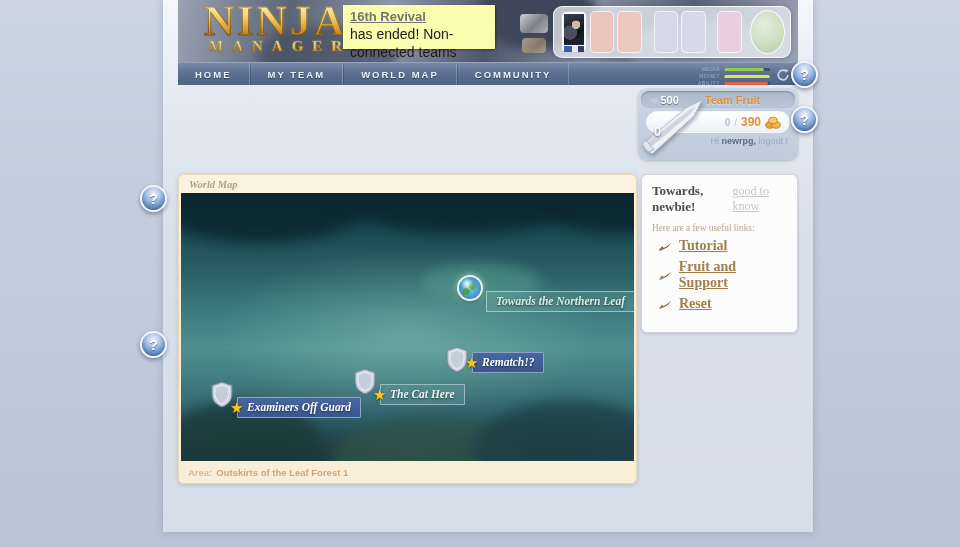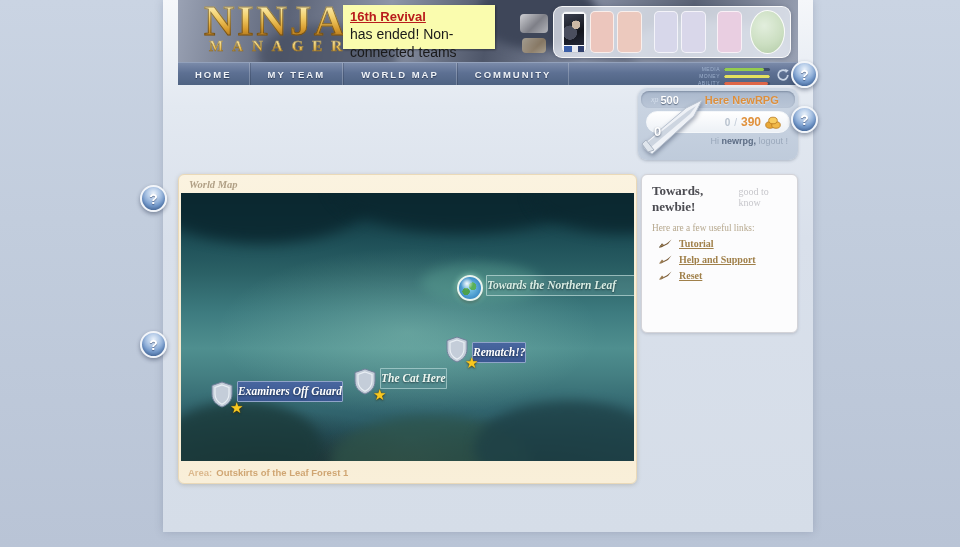--- a/index.html
+++ b/index.html
@@ -21,21 +21,21 @@
   .logo .l1 { font-family:"Liberation Serif",serif; font-weight:bold; font-size:42px; line-height:40px; letter-spacing:3px;
               background:linear-gradient(180deg,#fdf4c0 5%,#f3cf6a 40%,#d89c2e 70%,#9a6316 100%);
               -webkit-background-clip:text; background-clip:text; color:transparent;
               -webkit-text-stroke:1px rgba(58,38,10,.55); }
   .logo .l2 { font-family:"Liberation Serif",serif; font-weight:bold; font-size:15px; letter-spacing:9px; margin-top:-3px; padding-left:9px;
               background:linear-gradient(180deg,#fdf4c0 0%,#eec65e 55%,#b5822a 100%);
               -webkit-background-clip:text; background-clip:text; color:transparent;
               -webkit-text-stroke:.6px rgba(58,38,10,.5); }
   .notice { position:absolute; left:165px; top:5px; width:152px; height:44px; background:#fafcae; padding:2px 6px 2px 7px;
             box-shadow:1px 1px 2px rgba(0,0,0,.35); }
-  .notice a { font-size:13px; font-weight:bold; color:#b91c1c; text-decoration:underline; }
+  .notice a { font-size:13px; font-weight:bold; color:#737373; text-decoration:underline; }
   .notice .ntext { display:block; font-size:14px; line-height:1.25; color:#1a1a1a; margin-top:1px; }
 
   .side-icons { position:absolute; left:342px; top:12px; width:30px; height:42px; }
   .mini-ico { border-radius:4px; filter:blur(.6px); }
   .mini-1 { position:absolute; left:0; top:2px; width:28px; height:19px; background:linear-gradient(135deg,#e8e8ea,#8a8a90 55%,#c8c8cc); opacity:.85; }
   .mini-2 { position:absolute; left:2px; top:26px; width:24px; height:15px; background:linear-gradient(135deg,#e8d8b8,#b49668 60%,#d8c49a); opacity:.6; }
 
   .slots-panel { position:absolute; left:375px; top:6px; width:238px; height:52px; border-radius:9px;
                  background:rgba(238,243,250,.72); border:1px solid rgba(255,255,255,.85);
                  box-shadow:0 1px 4px rgba(40,50,70,.35); display:flex; align-items:center; padding:0 5px; }
@@ -101,46 +101,46 @@
                 radial-gradient(ellipse 40% 22% at 48% 100%, rgba(96,84,52,.35), rgba(0,0,0,0) 60%),
                 linear-gradient(180deg,#0d2931 0%,#143d46 9%,#1e4f57 18%,#2b6166 30%,#3e7c80 45%,#4f8f8f 58%,#447f82 68%,#336770 80%,#285560 90%,#1f4550 100%); }
   .ceiling { position:absolute; background:#0b2830; border-radius:50%; filter:blur(7px); opacity:.9; }
   .rock { position:absolute; border-radius:50%; filter:blur(6px); }
   .map-footer { height:22px; display:flex; align-items:center; padding-left:9px; font-size:9.5px; font-weight:bold; color:#d0a673; }
   .map-footer .alabel { color:#dcb98e; margin-right:4px; }
 
   
   .marker { position:absolute; display:flex; align-items:flex-start; cursor:pointer; }
   .marker .mlabel { font-family:"Liberation Serif",serif; font-style:italic; font-weight:bold; font-size:11.5px;
-                    padding:3px 0 4px; margin-left:3px; white-space:nowrap;
-                    text-shadow:0 1px 2px rgba(10,25,30,.65); border-radius:1px; }
+                    padding:3px 9px 4px; margin-left:3px; white-space:nowrap;
+                    text-shadow:0 1px 2px rgba(10,25,30,.65); border-radius:1px;margin-top:16px; }
   .m-blue .mlabel { color:#fff; background:linear-gradient(180deg,#48669f,#3a5791); border:1px solid #90a4c9; }
   .m-teal .mlabel { color:#eef8f2; background:rgba(92,148,152,.48); border:1px solid rgba(205,232,230,.55); }
   .m-globe .mlabel { color:#d9ede4; background:rgba(130,180,178,.22); border:1px solid rgba(222,242,240,.55); min-width:150px; }
   .star { position:absolute; left:20px; top:18px; font-size:15px; color:#f8c820;
           text-shadow:0 0 2px #7a5800, 0 1px 2px rgba(0,0,0,.5); }
   .globe-icon { width:26px; height:26px; border-radius:50%; flex:none;
         background:
           radial-gradient(circle at 36% 30%, rgba(255,255,255,.95), rgba(255,255,255,0) 30%),
           radial-gradient(circle at 62% 42%, #59b059 0 20%, rgba(0,0,0,0) 21%),
           radial-gradient(circle at 32% 66%, #4da04d 0 17%, rgba(0,0,0,0) 18%),
           radial-gradient(circle at 50% 50%, #84cdea, #3f8fc8 68%, #2a6ea8);
         border:2px solid #eaf5ee; box-shadow:0 0 6px rgba(190,255,225,.65), 0 2px 3px rgba(0,0,0,.45); }
 
   
   .info-card { position:absolute; left:478px; top:174px; width:157px; height:159px; border-radius:6px;
                background:#fcfcfd; border:1px solid #d3d3d8; box-shadow:0 1px 3px rgba(90,95,110,.25);
                padding:8px 10px 0; font-family:"Liberation Serif",serif; }
   .ic-head { display:flex; align-items:baseline; justify-content:space-between; }
   .ic-title { font-size:13px; font-weight:bold; color:#4c4c52; }
-  .ic-tag { font-size:10px; color:#c6c6cb; }
+  .ic-tag { font-size:12px; color:#c6c6cb;text-decoration:underline; }
   .ic-body { margin-top:6px; font-size:9.8px; line-height:1.34; color:#a4a4a9; }
   .ic-links-intro { margin-top:8px; font-size:9.3px; color:#b6a88e; }
   .link-row { display:flex; align-items:center; margin-top:5px; padding-left:6px; }
-  .link-row a { font-size:10px; font-weight:bold; color:#a0804a; text-decoration:underline; margin-left:7px; }
+  .link-row a { font-size:14px; font-weight:bold; color:#a0804a; text-decoration:underline; margin-left:7px; }
 
   
   .help-btn { position:absolute; width:27px; height:27px; border-radius:50%; cursor:pointer;
               background:radial-gradient(circle at 50% 28%, #eaf2fb 0%, #b4cbe8 30%, #7399cb 62%, #4e76ab 100%);
               border:2px solid #f2f5f9; box-shadow:0 2px 4px rgba(30,45,70,.45), inset 0 -2px 3px rgba(30,50,90,.3);
               display:flex; align-items:center; justify-content:center; }
   .help-btn span { color:#fff; font-weight:bold; font-size:14px; text-shadow:0 1px 1px rgba(40,60,100,.6); }
 </style>
 </head>
 <body>
@@ -215,21 +215,21 @@
             <path d="M13.5 8 a5.5 5.5 0 1 1 -2.2 -4.4" fill="none" stroke="#c9d5e6" stroke-width="2"></path>
             <path d="M10.2 1.2 l4.3 1.4 -3.2 3 z" fill="#c9d5e6"></path>
           </svg>
       </div>
     </div>
 
     <div class="team-panel">
       <div class="team-row1">
         <span class="xp-label">xp</span>
         <span class="xp-value">500</span>
-        <span class="team-name">Here NewRPG</span>
+        <span class="team-name">Team Fruit</span>
       </div>
       <div class="team-row2">
         <span class="gold-cur">0</span>
         <span class="gold-div">/</span>
         <span class="gold-max">390</span>
         <span class="coin-icon">
           <svg width="16" height="13" viewBox="0 0 16 13">
               <ellipse cx="5" cy="9" rx="4.3" ry="3.3" fill="#e8a838" stroke="#b9791e" stroke-width=".8"></ellipse>
               <ellipse cx="11" cy="9" rx="4.3" ry="3.3" fill="#f0b848" stroke="#b9791e" stroke-width=".8"></ellipse>
               <ellipse cx="8" cy="4.5" rx="4.3" ry="3.3" fill="#f8cc60" stroke="#b9791e" stroke-width=".8"></ellipse>
@@ -316,21 +316,21 @@
             <path d="M1 8.5 L6.2 6.4 L4 4.4 Z" fill="#a0severity"></path>
             <path d="M1 8.5 L6.2 6.4 L4 4.4 Z" fill="#9a7a4e"></path>
           </svg>
         <a href="#">Tutorial</a>
       </div>
       <div class="link-row">
         <svg width="14" height="9" viewBox="0 0 14 9">
             <path d="M1 8.5 L9 4.2 L13.5 .5 L10 5 L3 8.5 Z" fill="#7a5c38"></path>
             <path d="M1 8.5 L6.2 6.4 L4 4.4 Z" fill="#9a7a4e"></path>
           </svg>
-        <a href="#">Help and Support</a>
+        <a href="#">Fruit and Support</a>
       </div>
       <div class="link-row">
         <svg width="14" height="9" viewBox="0 0 14 9">
             <path d="M1 8.5 L9 4.2 L13.5 .5 L10 5 L3 8.5 Z" fill="#7a5c38"></path>
             <path d="M1 8.5 L6.2 6.4 L4 4.4 Z" fill="#9a7a4e"></path>
           </svg>
         <a href="#">Reset</a>
       </div>
     </div>
   </div>

